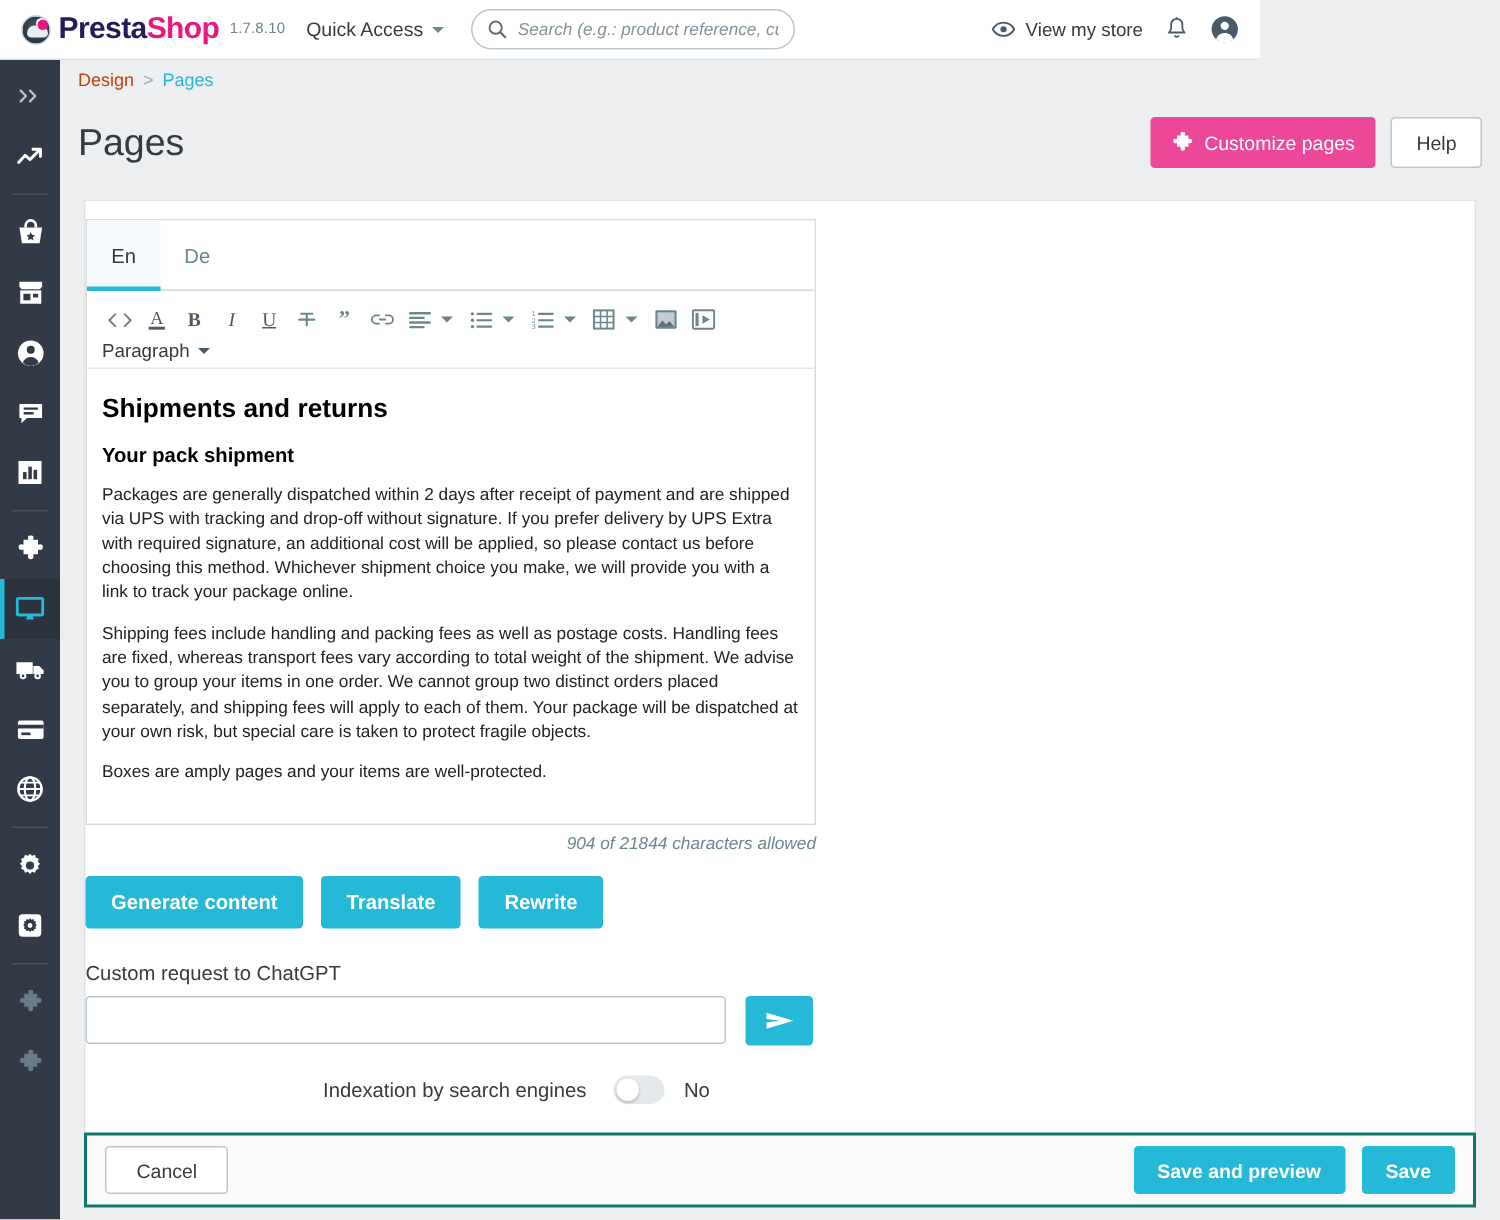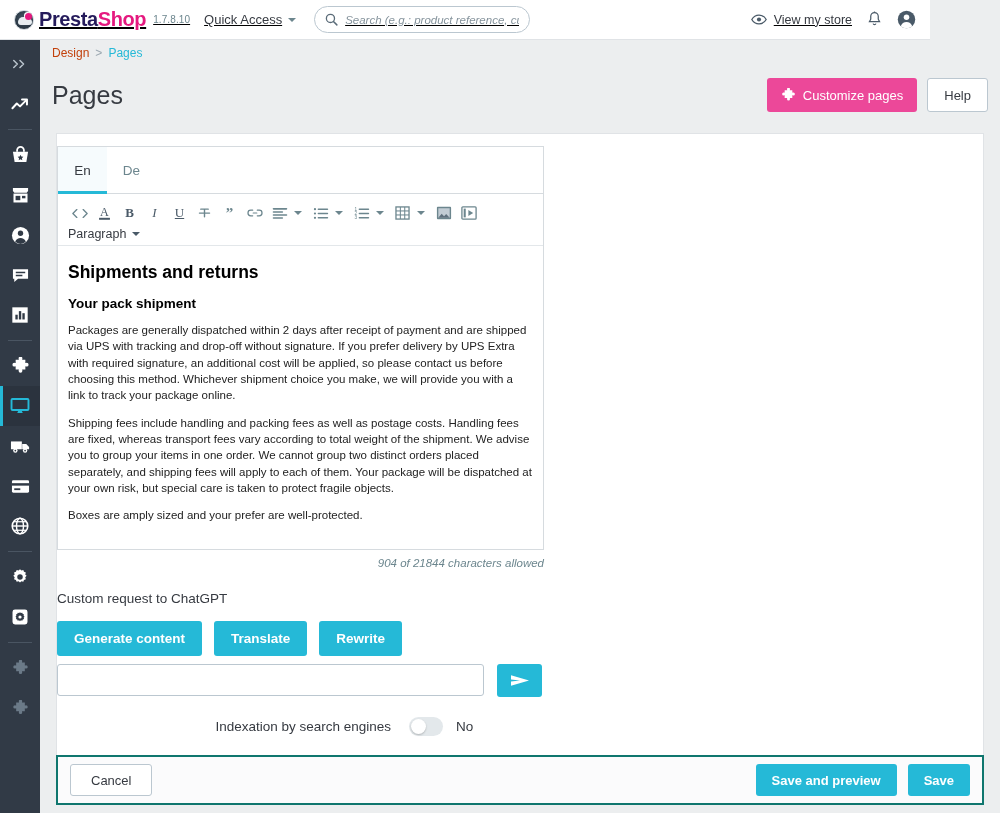--- a/index.html
+++ b/index.html
@@ -6,23 +6,23 @@
   html, body {
     width: 1000px; height: 813px;
     font-family: "Liberation Sans", sans-serif;
     background: #eceeef;
     overflow: hidden;
   }
   body { position: relative; }
 
   
   #header {
-    position: absolute; top: 0; left: 0; width: 930px; height: 40px;
+    position: absolute; top: 0; left: 0; width: 840px; height: 40px;
     background: #ffffff; border-bottom: 1px solid #e0e3e6;
-    display: flex; align-items: center; z-index: 30; text-decoration: underline;
+    display: flex; align-items: center; z-index: 30;
   }
   #logo-block { display: flex; align-items: center; margin-left: 14px; }
   .logo-mark {
     width: 20px; height: 20px; border-radius: 50%;
     background: radial-gradient(circle at 50% 42%, #4a5a68 0%, #2c3a47 62%, #1f2a33 100%);
     position: relative; margin-right: 5px; border: 1px solid #cfd6dc;
   }
   .logo-mark::before {
     content: ""; position: absolute; left: 3px; top: 6px; width: 14px; height: 8px;
     background: #e8edf1; border-radius: 7px 7px 4px 4px;
@@ -519,33 +519,33 @@
             <span>Paragraph</span>
             <span class="caret-down" style="border-top-color:#4a5a68;"></span>
           </div>
         </div>
 
         <div id="editor-body">
           <h1>Shipments and returns</h1>
           <h2>Your pack shipment</h2>
           <p>Packages are generally dispatched within 2 days after receipt of payment and are shipped via UPS with tracking and drop-off without signature. If you prefer delivery by UPS Extra with required signature, an additional cost will be applied, so please contact us before choosing this method. Whichever shipment choice you make, we will provide you with a link to track your package online.</p>
           <p>Shipping fees include handling and packing fees as well as postage costs. Handling fees are fixed, whereas transport fees vary according to total weight of the shipment. We advise you to group your items in one order. We cannot group two distinct orders placed separately, and shipping fees will apply to each of them. Your package will be dispatched at your own risk, but special care is taken to protect fragile objects.</p>
-          <p>Boxes are amply sized and your prefer are well-protected.</p>
+          <p>Boxes are amply pages and your items are well-protected.</p>
         </div>
       </div>
 
       <div id="char-count">904 of 21844 characters allowed</div>
-
-      <div id="chatgpt-label">Custom request to ChatGPT</div>
 
       <div id="ai-buttons">
         <button class="ai-btn">Generate content</button>
         <button class="ai-btn">Translate</button>
         <button class="ai-btn">Rewrite</button>
       </div>
+
+      <div id="chatgpt-label">Custom request to ChatGPT</div>
       <div id="chatgpt-row">
         <input id="chatgpt-input" type="text" value="" style="">
         <button id="send-btn">
           <span style="display:flex;">
             <svg width="22" height="15" viewBox="0 0 22 15">
                 <path d="M2 2.2L20 7.5 2 12.8V8.6l9-1.1-9-1.1V2.2z" fill="#fff"></path>
               </svg>
           </span>
         </button>
       </div>

